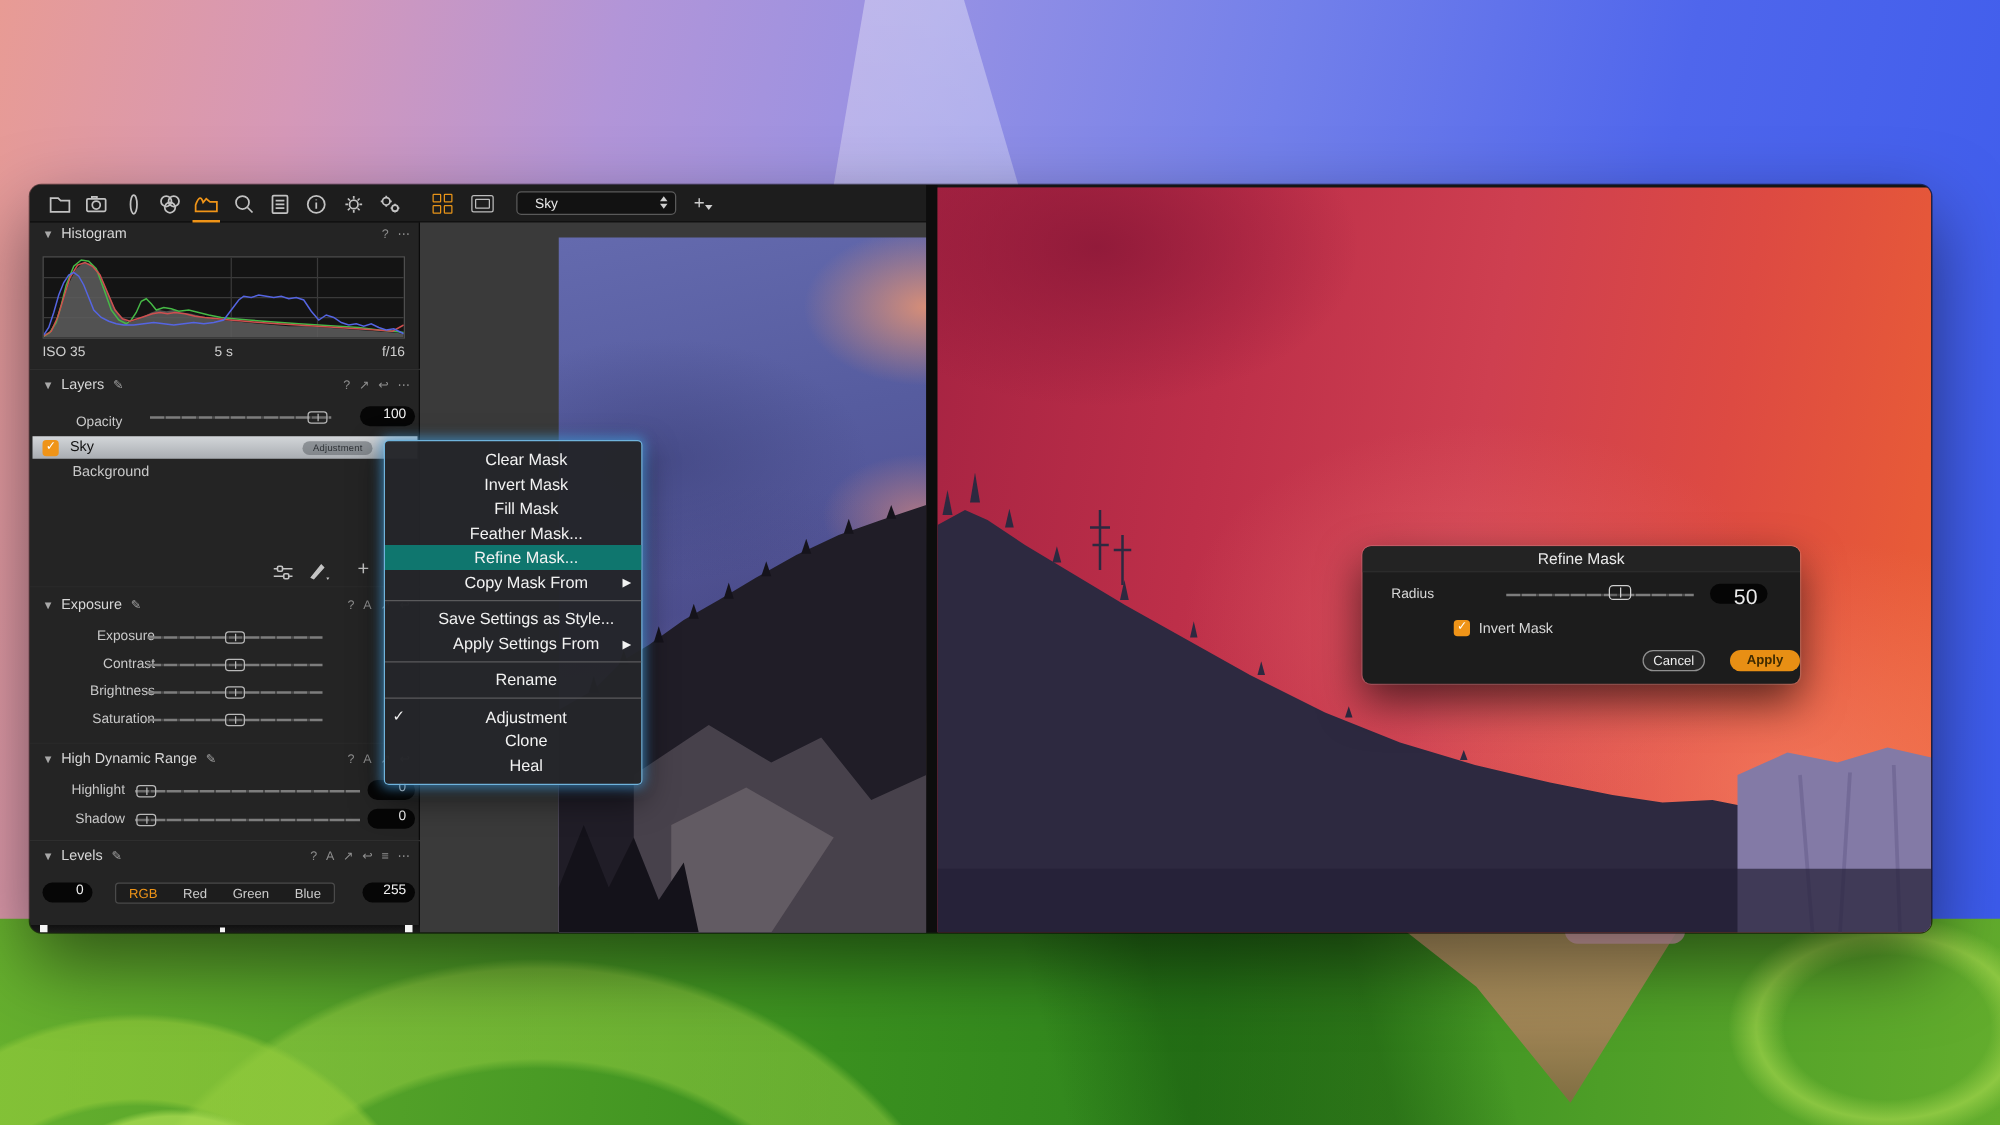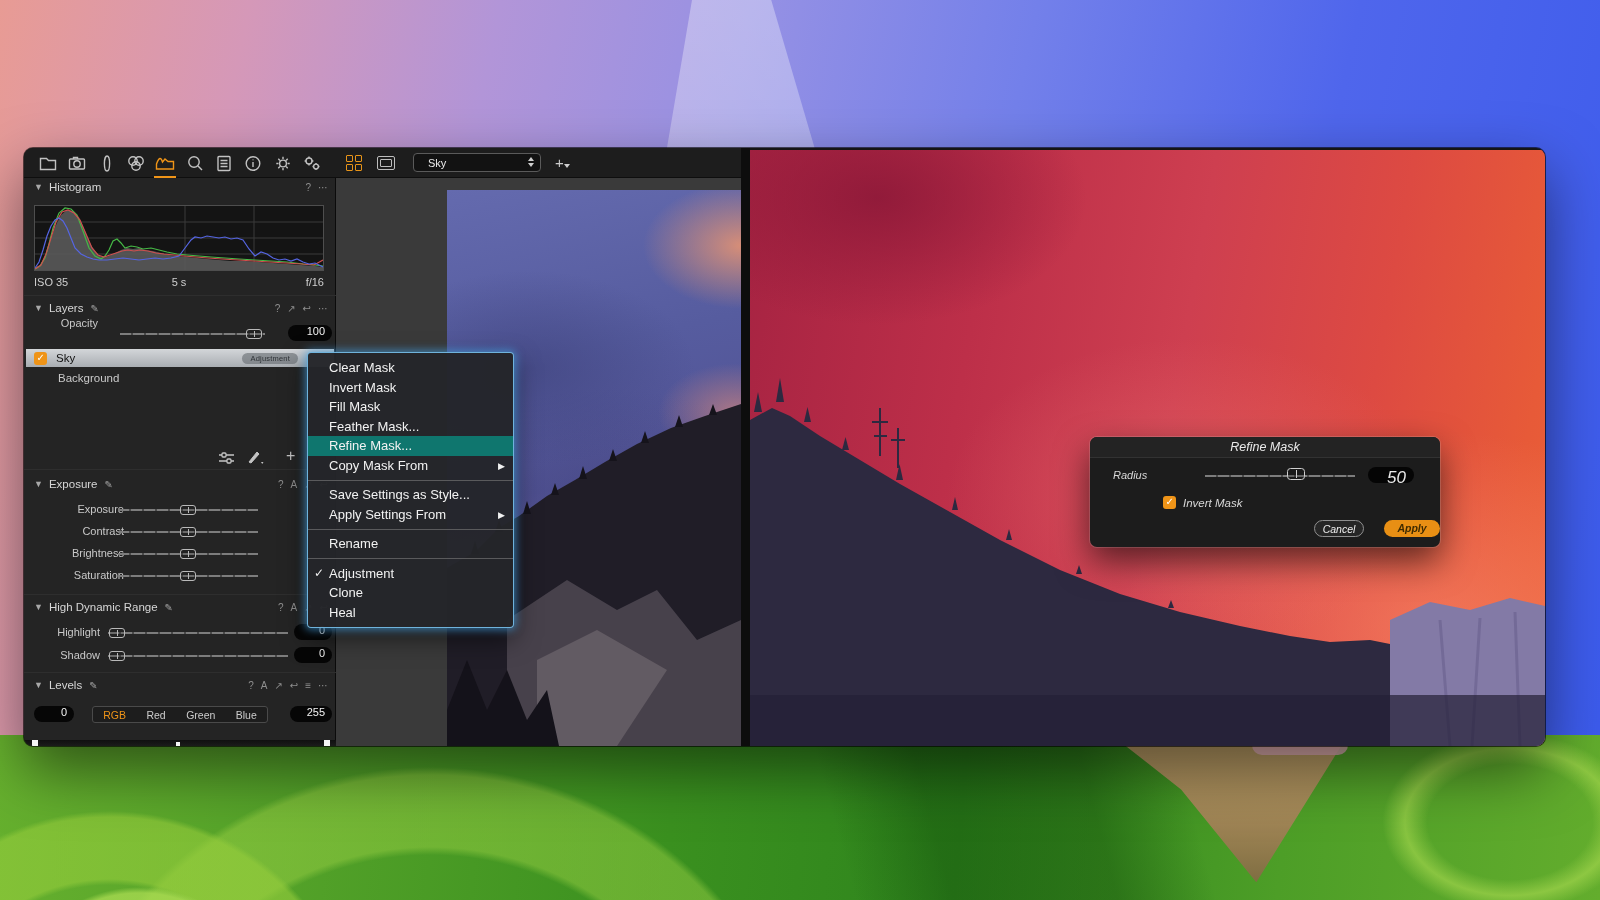--- a/index.html
+++ b/index.html
@@ -109,29 +109,29 @@
       radial-gradient(280px 170px at 16% 8%, rgba(140,24,56,.85), transparent 75%),
       radial-gradient(320px 210px at 55% 58%, rgba(236,112,112,.45), transparent 75%),
       radial-gradient(420px 260px at 86% 80%, rgba(252,142,112,.55), transparent 75%),
       linear-gradient(100deg,#a62342 0%,#bd2f49 28%,#ce3f50 52%,#dd4a42 74%,#e75a38 92%,#ea6038 100%); }
 
   
   .ctx-menu { position:absolute; left:307px; top:352px; width:207px; background:rgba(36,37,41,.97);
     border:1px solid rgba(120,195,240,.9); border-radius:4px; padding:5px 0;
     box-shadow:0 0 9px 2px rgba(70,165,230,.65), 0 10px 26px rgba(0,0,0,.55);
     font-size:13px; color:#f2f2f2; z-index:40; }
-  .mi { height:19.5px; line-height:19.5px; padding-left:21px; position:relative; white-space:nowrap; }
+  .mi { height:19.5px; line-height:19.5px; padding-left:21px; position:relative; white-space:nowrap;text-align:center; }
   .mi.hl { background:#0f766e; }
   .mi .arrow { position:absolute; right:8px; font-size:9px; top:1px; }
   .mi .check { position:absolute; left:6px; font-size:12px; }
   .sep { height:1px; background:#5a5a5c; margin:4.5px 0; }
 
   
   .dialog { position:absolute; left:1090px; top:437px; width:350px; height:110px; background:#1c1c1c;
-    border-radius:7px; box-shadow:0 0 0 1px rgba(255,255,255,.14), 0 14px 34px rgba(0,0,0,.6); z-index:30; color:#e9e9e9;font-style:italic; }
+    border-radius:7px; box-shadow:0 0 0 1px rgba(255,255,255,.14), 0 14px 34px rgba(0,0,0,.6); z-index:30; color:#e9e9e9; }
   .dlg-title { position:absolute; left:0; top:0; width:100%; height:21px; line-height:21px; text-align:center; font-size:12.5px;
     background:#232323; border-radius:7px 7px 0 0; border-bottom:1px solid rgba(255,255,255,.07); }
   .dlg-label { position:absolute; font-size:11px; color:#d8d8d8; }
   .dlg-track { position:absolute; left:115px; top:38px; width:150px; height:2px;
     background:repeating-linear-gradient(90deg,#7d7d7d 0 11px,#4a4a4a 11px 13px); }
   .dlg-handle { position:absolute; left:197px; top:31px; width:18px; height:12px; border:1.5px solid #cfcfcf; border-radius:3.5px; background:rgba(20,20,20,.25); }
   .dlg-handle::after { content:""; position:absolute; left:50%; top:1px; bottom:1px; width:1px; background:#cfcfcf; }
   .dlg-val { position:absolute; left:278px; top:30px; width:46px; height:16px; background:#050505; border-radius:8px;
     font-size:17px; text-align:right; padding:1px 8px 0 0; }
   .dlg-cb { position:absolute; left:73px; top:59px; width:13px; height:13px; background:#ef9418; border-radius:3px; }
@@ -252,21 +252,21 @@
       <span class="chev">▼</span>
       <span>Layers</span>
       <span class="pencil">✎</span>
       <span class="hicons">
         <span>?</span>
         <span>↗</span>
         <span>↩</span>
         <span>⋯</span>
       </span>
     </div>
-    <span class="row-label" style="left:-6px; top:169px;">Opacity</span>
+    <span class="row-label" style="left:-6px; top:184px;">Opacity</span>
     <div class="track" style="left:96px; top:185px; width:145px;"></div>
     <div class="handle" style="left:222px; top:181px;"></div>
     <div class="valbox" style="left:264px; top:177px; width:44px;">100</div>
 
     <div class="layer-row sel" style="top:201px;">
       <span class="cb"></span>
       <span>Sky</span>
       <span class="badge">Adjustment</span>
     </div>
     <div class="layer-row plain" style="top:221px;">

